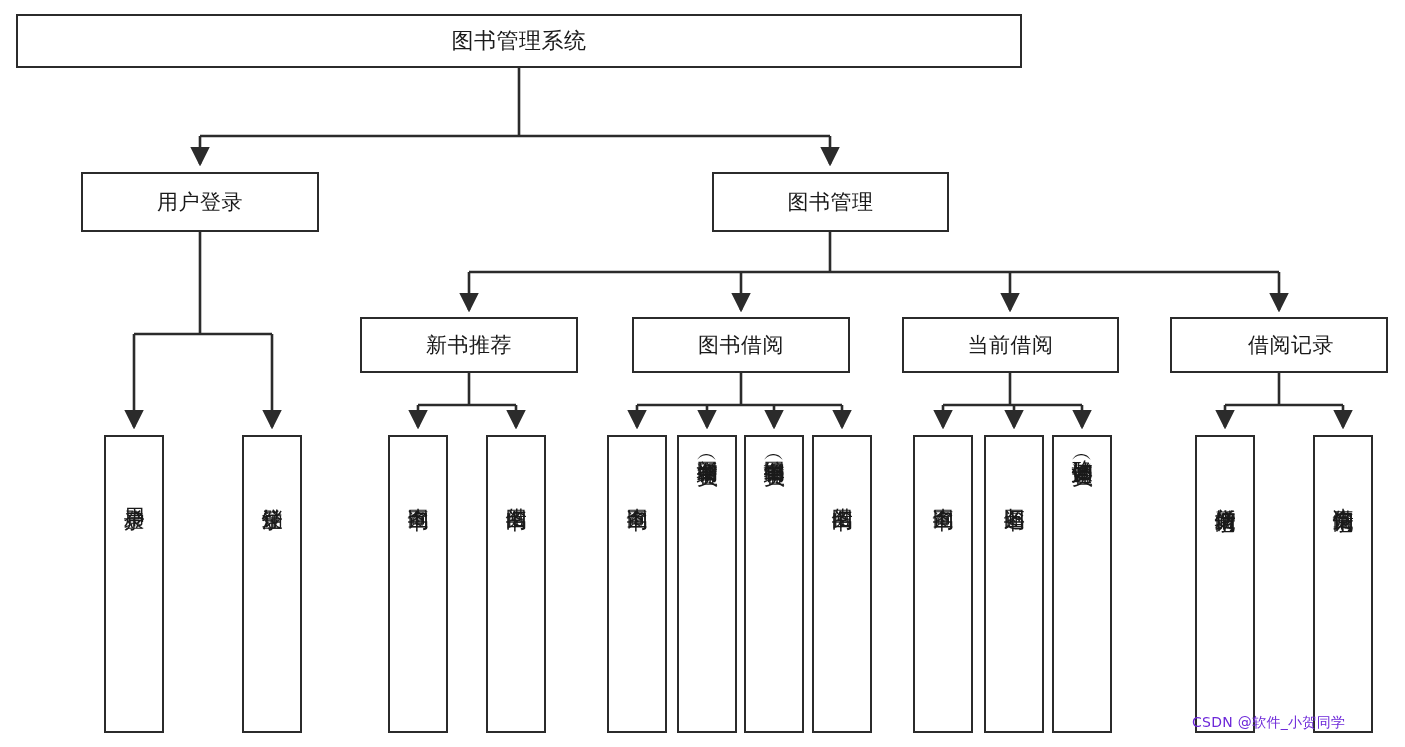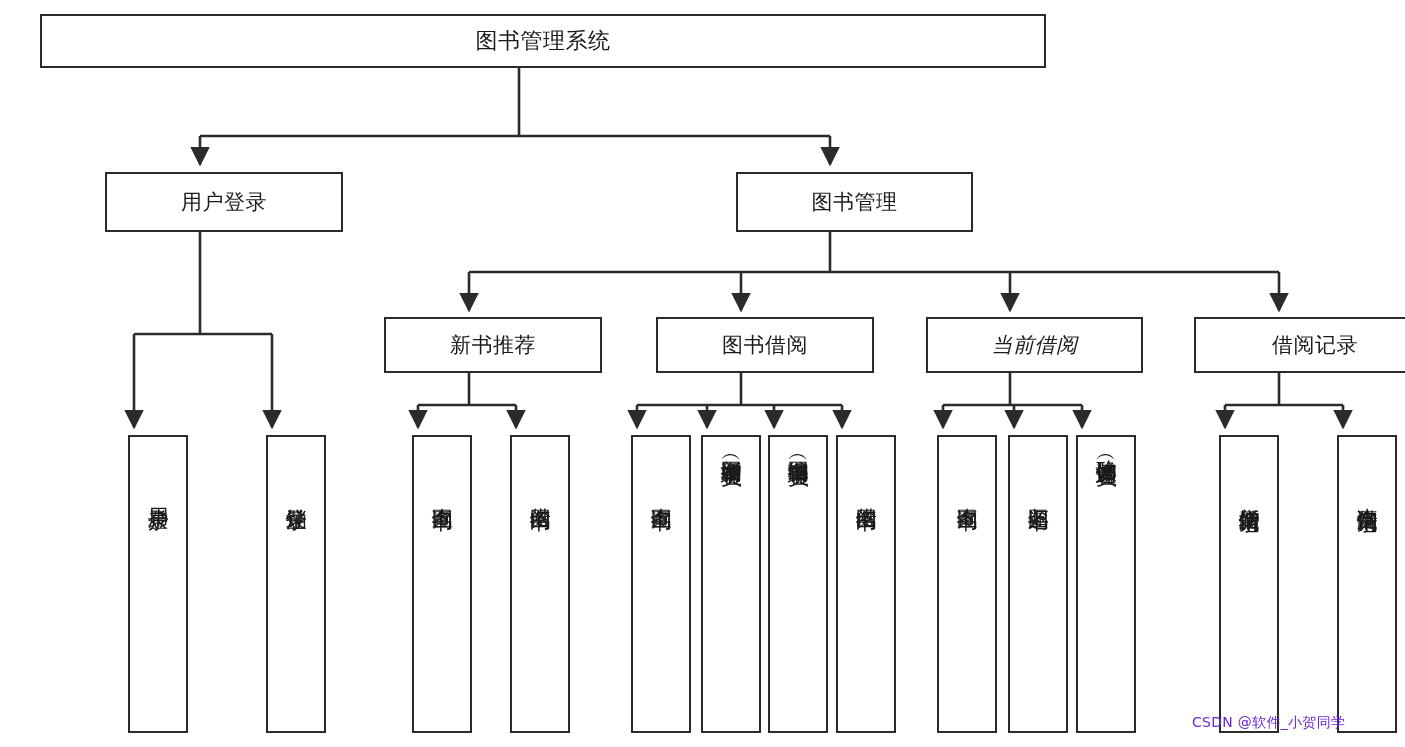--- a/index.html
+++ b/index.html
@@ -27,21 +27,20 @@
   }
   .node {
     position: absolute;
     box-sizing: border-box;
     border: 2.2px solid #2b2b2b;
     background: #ffffff;
     display: flex;
     align-items: center;
     justify-content: center;
     color: #1a1a1a;
-    margin-left: 24px;
   }
   .node.horiz {
     font-size: 21px;
     letter-spacing: 0.5px;
   }
   .node.root {
     font-size: 22px;
   }
   .node.leaf {
     align-items: flex-start;
@@ -135,21 +134,21 @@
   <div class="node horiz" style="left:712px; top:172px; width:237px; height:60px;font-family:Liberation Serif, serif;">
     <span>图书管理</span>
   </div>
 
   <div class="node horiz" style="left:360px; top:317px; width:218px; height:56px;">
     <span>新书推荐</span>
   </div>
   <div class="node horiz" style="left:632px; top:317px; width:218px; height:56px;">
     <span>图书借阅</span>
   </div>
-  <div class="node horiz" style="left:902px; top:317px; width:217px; height:56px;font-style:italic;">
+  <div class="node horiz" style="left:902px; top:317px; width:217px; height:56px;">
     <span>当前借阅</span>
   </div>
   <div class="node horiz" style="left:1170px; top:317px; width:218px; height:56px;padding-left:24px;">
     <span>借阅记录</span>
   </div>
 
   <div class="node leaf leaf-short" style="left:104px; top:435px; width:60px; height:298px;">
     <span class="vtext">用户登录</span>
   </div>
   <div class="node leaf leaf-short" style="left:242px; top:435px; width:60px; height:298px;">

